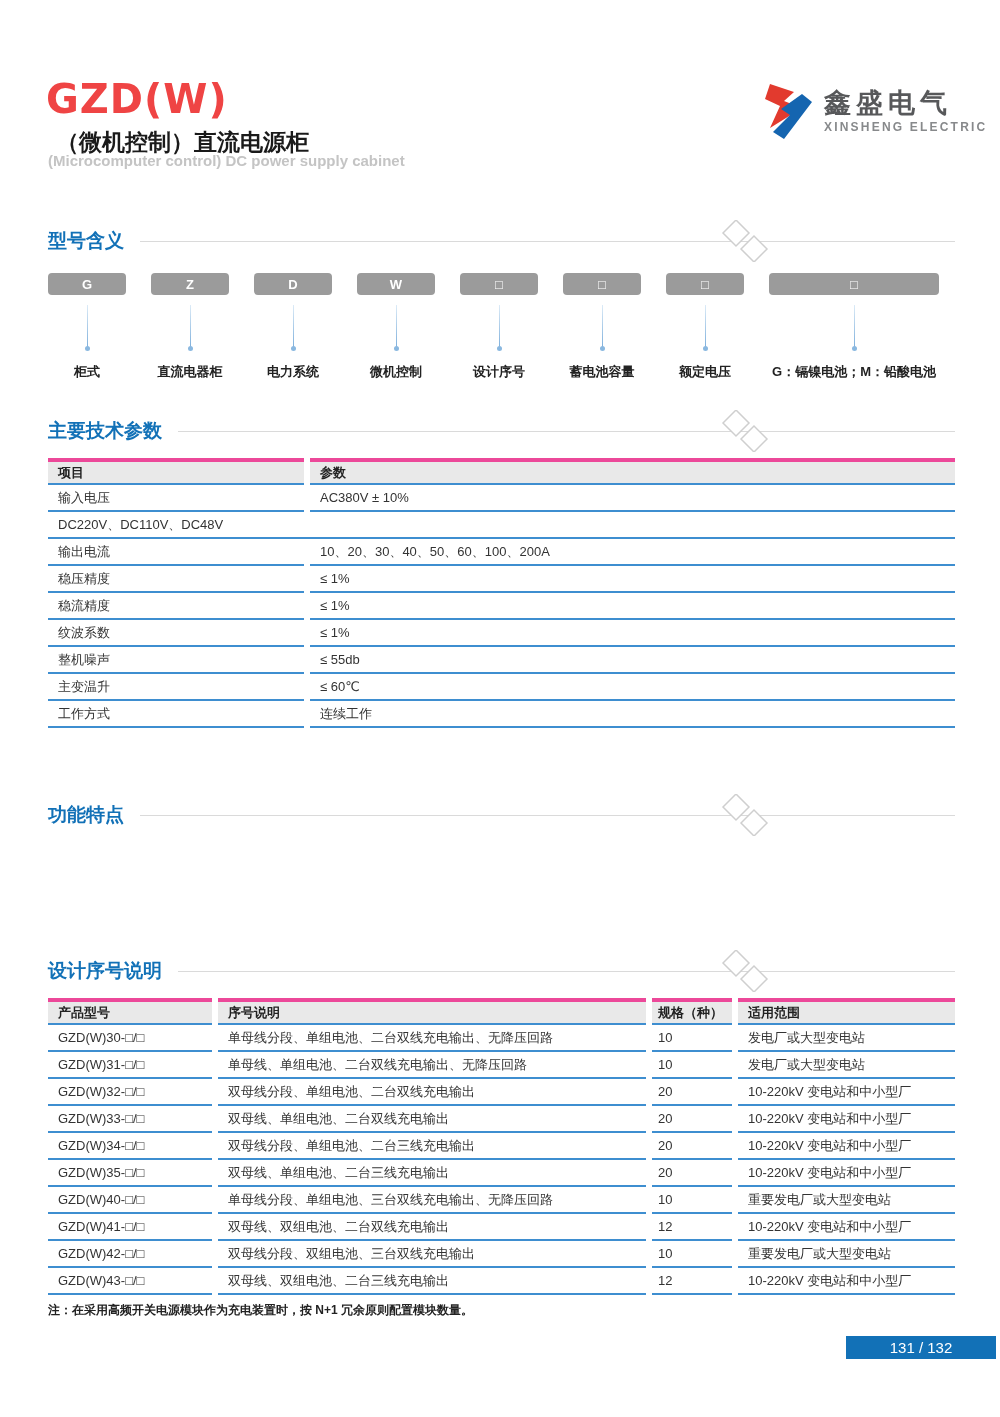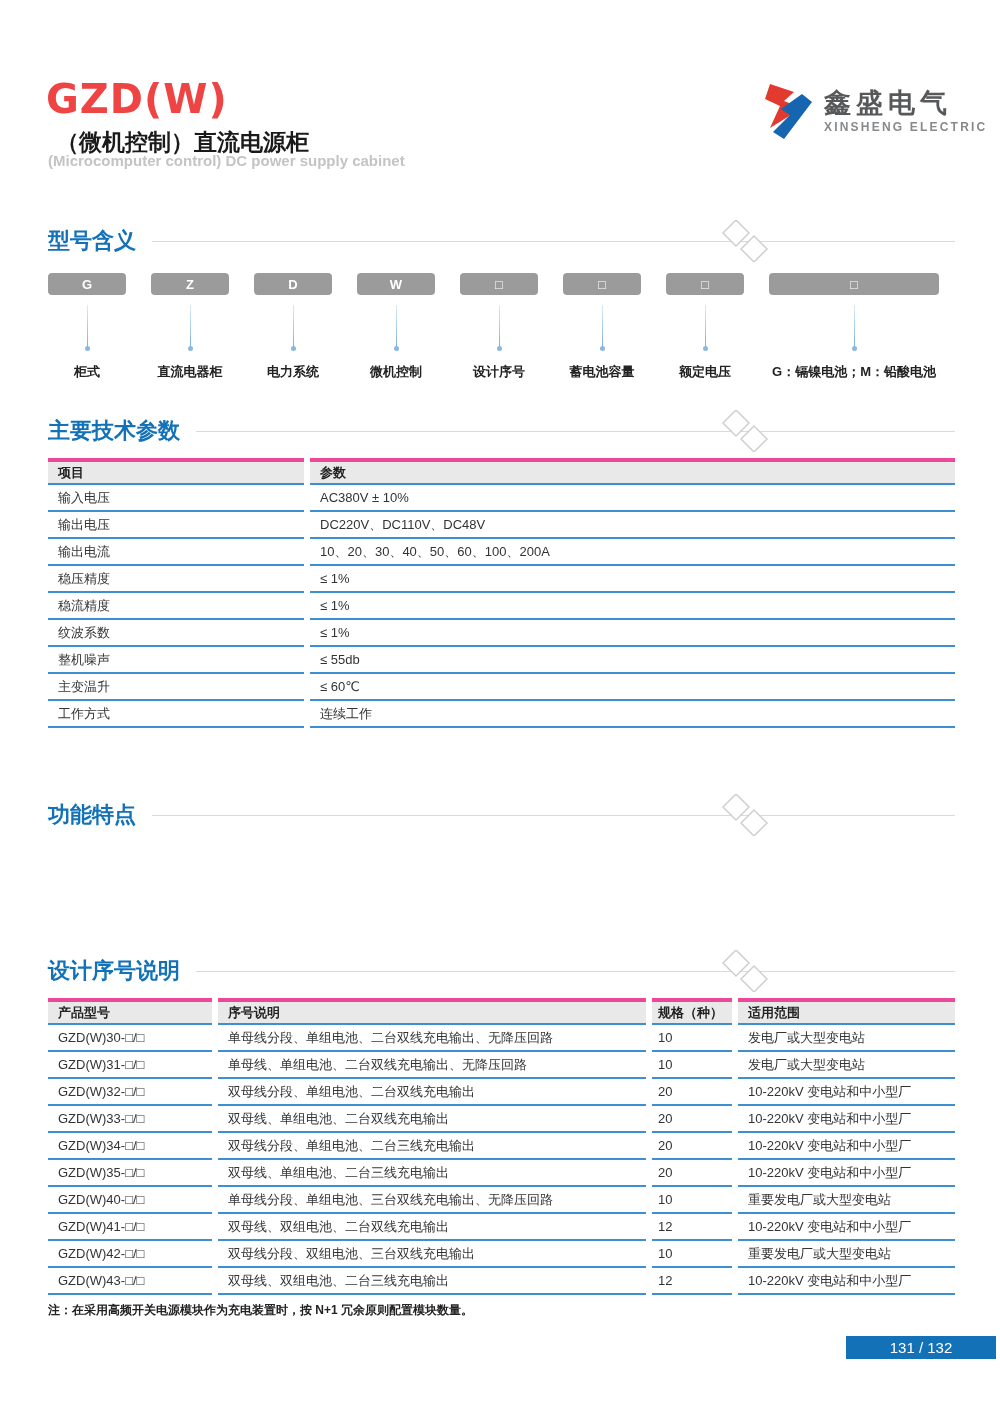--- a/index.html
+++ b/index.html
@@ -11,21 +11,21 @@
   .logo-model{position:absolute;left:46px;top:76px;font-size:40px;font-weight:800;
     color:#ef4444;letter-spacing:1px;font-family:"DejaVu Sans","Liberation Sans",sans-serif;}
   .title-cn{position:absolute;left:56px;top:127px;font-size:23px;font-weight:bold;color:#1a1a1a;}
   .title-en{position:absolute;left:48px;top:152px;font-size:15px;color:#c4c4c4;font-weight:bold;}
   .brand{position:absolute;left:762px;top:82px;display:flex;align-items:center;gap:10px;}
   .brand-text .cn{font-size:27px;font-weight:bold;color:#57585a;letter-spacing:5px;line-height:30px;}
   .brand-text .en{font-size:12px;font-weight:bold;color:#87898b;letter-spacing:2.2px;margin-top:2px;}
   
   .section{position:absolute;left:48px;width:907px;}
   .sec-title{position:relative;display:flex;align-items:center;gap:16px;height:26px;}
-  .sec-title .t{font-size:22px;font-weight:bold;color:#1271b7;white-space:nowrap;}
+  .sec-title .t{font-size:19px;font-weight:bold;color:#1271b7;white-space:nowrap;}
   .sec-title .line{flex:1;height:0;border-top:1px solid #dadada;}
   .deco{position:absolute;left:652px;top:-8px;width:90px;height:42px;}
   
   .boxes,.connectors,.labels{display:flex;gap:25px;}
   .boxes{margin-top:19px;}
   .cell{width:78px;display:flex;justify-content:center;align-items:center;}
   .cell.wide{width:170px;}
   .box{width:100%;height:22px;border-radius:4px;background:#9b9b9b;color:#fff;
     display:flex;align-items:center;justify-content:center;font-size:13px;font-weight:bold;}
   .connectors{margin-top:6px;height:48px;}
@@ -179,21 +179,20 @@
     <div class="tbl">
       <div class="tr head">
         <div class="td c1">项目</div>
         <div class="td c2">参数</div>
       </div>
       <div class="tr">
         <div class="td c1">输入电压</div>
         <div class="td c2">AC380V ± 10%</div>
       </div>
       <div class="tr">
-        <div class="td c1">输出电压</div>
         <div class="td c2">DC220V、DC110V、DC48V</div>
       </div>
       <div class="tr">
         <div class="td c1">输出电流</div>
         <div class="td c2">10、20、30、40、50、60、100、200A</div>
       </div>
       <div class="tr">
         <div class="td c1">稳压精度</div>
         <div class="td c2">≤ 1%</div>
       </div>

